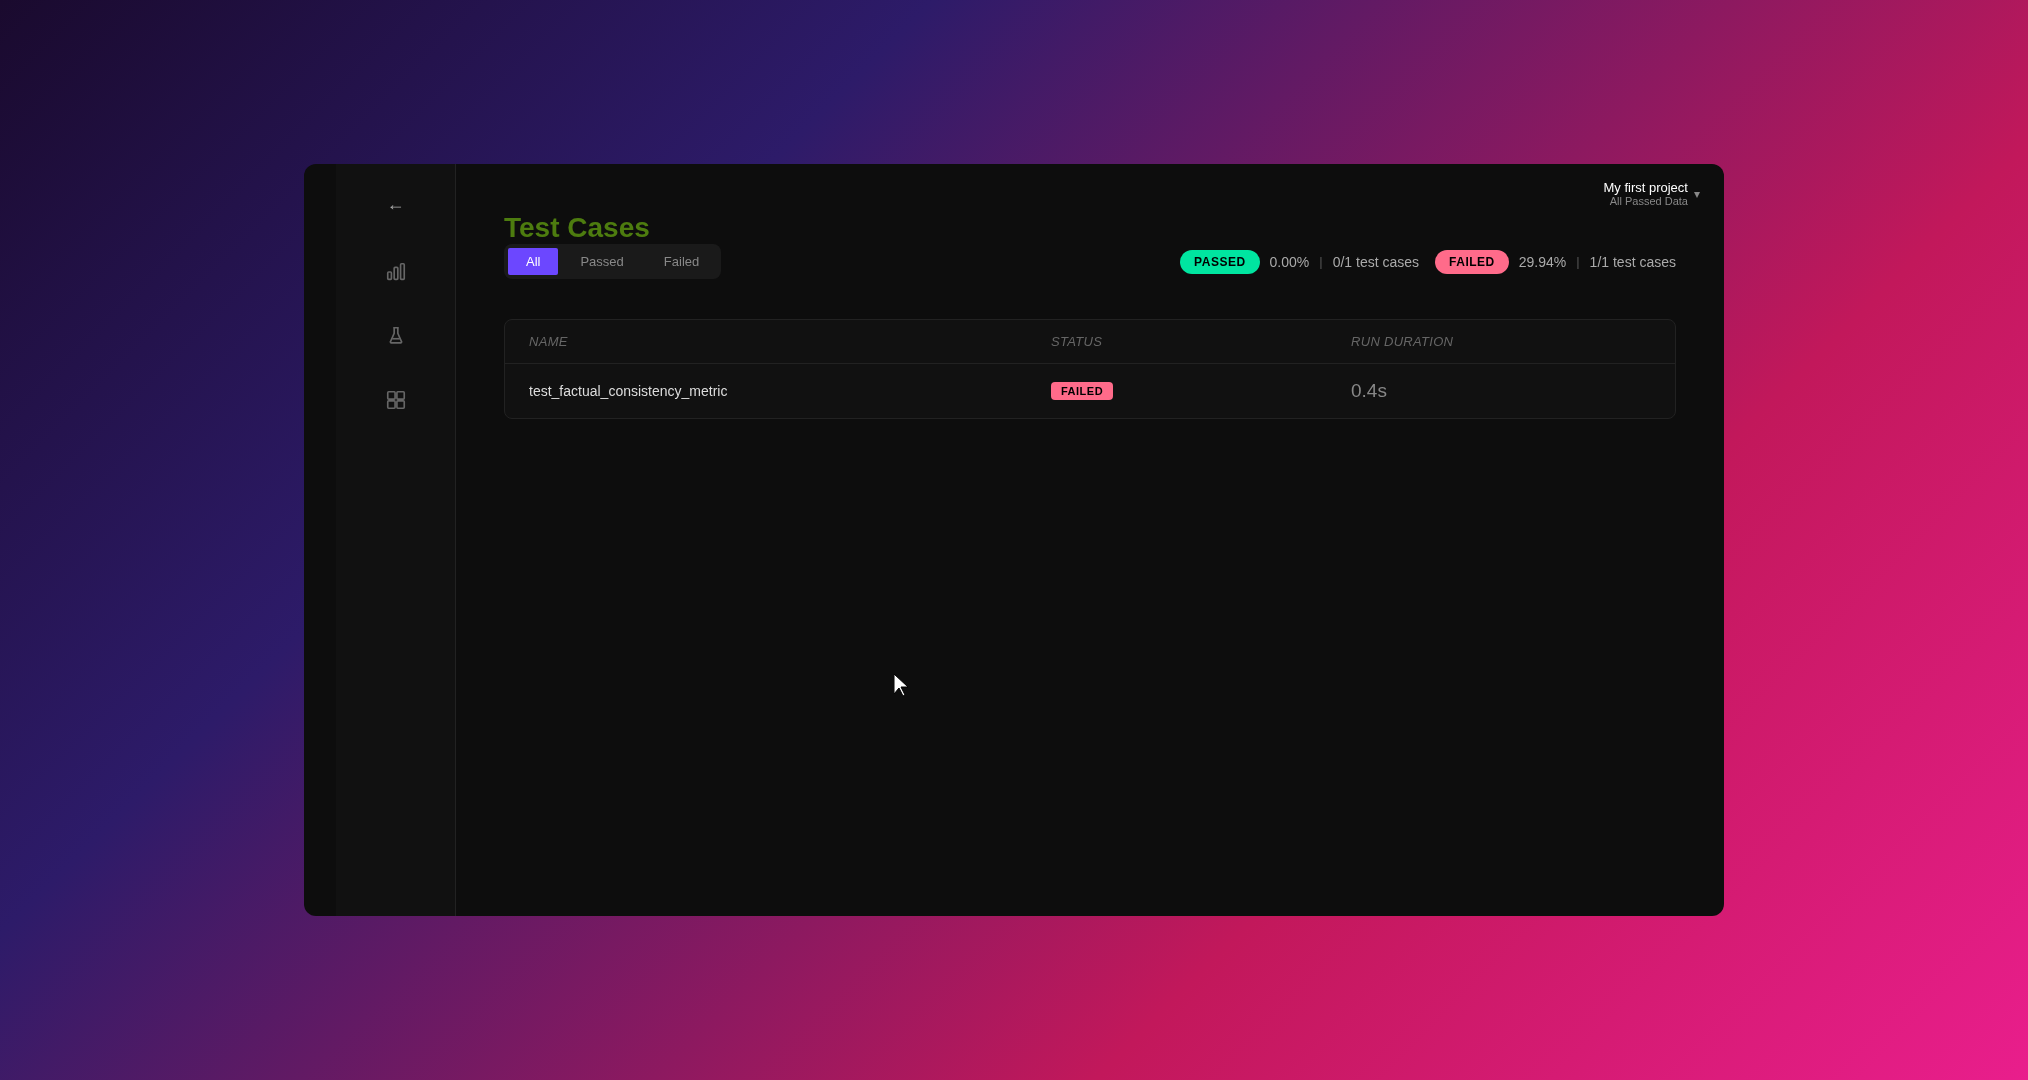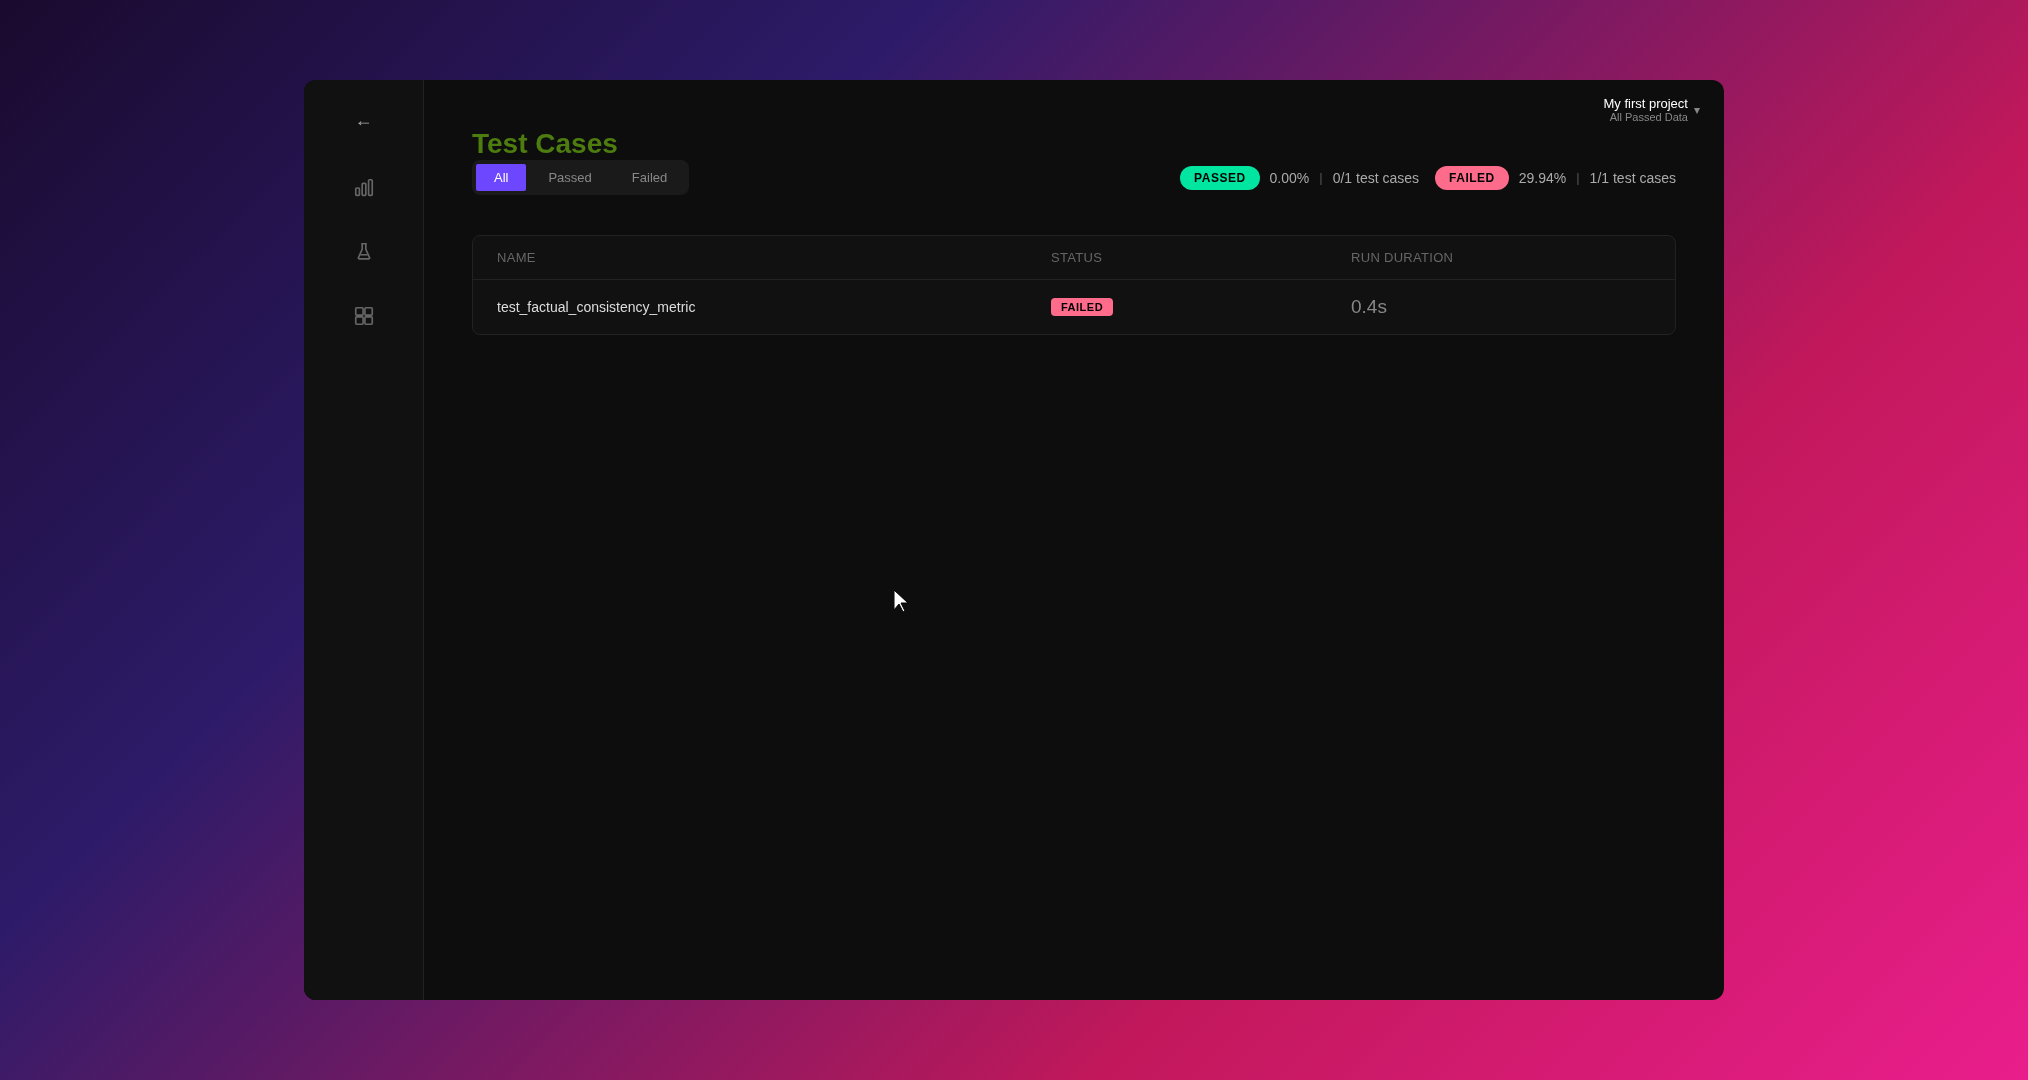--- a/index.html
+++ b/index.html
@@ -9,27 +9,28 @@
       height: 1080px;
       background: linear-gradient(135deg, #1a0a2e 0%, #2d1b69 30%, #c2185b 70%, #e91e8c 100%);
       display: flex;
       align-items: center;
       justify-content: center;
       font-family: -apple-system, BlinkMacSystemFont, 'Segoe UI', sans-serif;
     }
 
     .window {
       width: 1420px;
-      height: 920px;
+      height: 752px;
       background: #0d0d0d;
       border-radius: 12px;
       display: flex;
       flex-direction: column;
       overflow: hidden;
       position: relative;
+      padding-left: 32px;
     }
 
     
     .top-bar {
       position: absolute;
       top: 0;
       right: 0;
       padding: 16px 24px;
       display: flex;
       align-items: center;
@@ -196,20 +197,21 @@
       border-radius: 8px;
       overflow: hidden;
       border: 1px solid #222;
     }
 
     .table-header {
       display: grid;
       grid-template-columns: 1fr 300px 300px;
       padding: 14px 24px;
       border-bottom: 1px solid #222;
+      font-style: italic;
     }
 
     .table-header-cell {
       color: #666;
       font-size: 13px;
       font-weight: 500;
       text-transform: uppercase;
       letter-spacing: 0.3px;
     }
 

